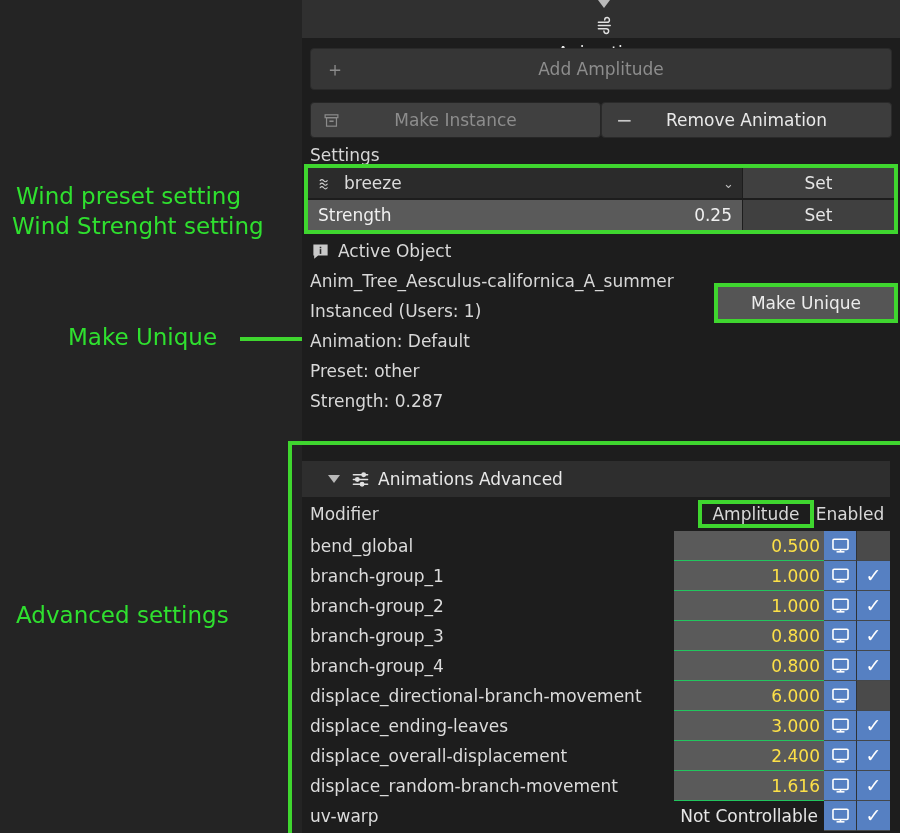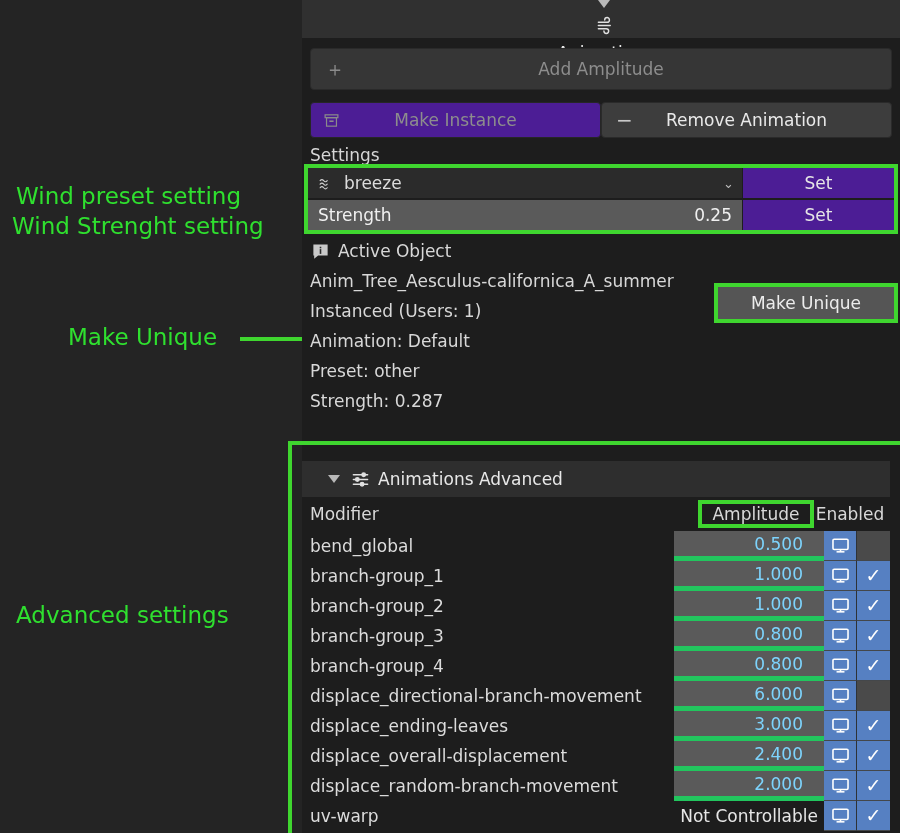--- a/index.html
+++ b/index.html
@@ -39,39 +39,39 @@
   .btn {
     background: #363636; border: 1px solid #2a2a2a; border-radius: 4px;
     color: #cfcfcf; font-size: 17px; height: 42px;
     display: flex; align-items: center; justify-content: center; position: relative;
   }
   .btn.dim { color: #8d8d8d; }
   .btn .lead { position: absolute; left: 14px; color: #8b8b8b; font-size: 20px; line-height: 1; }
 
   .row2 { display: flex; gap: 0; margin-top: 12px; padding: 0 8px; }
   .row2 .half { flex: 1 1 50%; height: 36px; border-radius: 4px; }
-  .half-left { background: #4c1d95; border: 1px solid #262626; color: #8d8d8d;
+  .half-left { background: #404040; border: 1px solid #262626; color: #8d8d8d;
     display: flex; align-items: center; justify-content: center; position: relative; font-size: 17px;
     border-radius: 4px 0 0 4px; }
   .half-left .lead { position: absolute; left: 10px; }
   .half-right { background: #3d3d3d; border: 1px solid #2a2a2a; color: #e9e9e9;
     display: flex; align-items: center; justify-content: center; position: relative; font-size: 17px;
     border-radius: 0 4px 4px 0; }
   .half-right .lead { position: absolute; left: 14px; color: #c9c9c9; font-size: 20px; }
 
   .label-plain { color: #d6d6d6; font-size: 17px; padding: 7px 8px 3px 8px; }
 
   
   .hl { outline: 4px solid #3fd62f; outline-offset: 0; }
   .settings-group { margin: 0 6px; }
   .preset-row { display: flex; height: 30px; }
   .preset-field { flex: 1; background: #2b2b2b; display: flex; align-items: center;
     padding: 0 8px; color: #dcdcdc; font-size: 17px; gap: 8px; position: relative; }
   .chev { position: absolute; right: 8px; color: #bdbdbd; font-size: 13px; }
-  .set-btn { width: 152px; background: #4c1d95; color: #e6e6e6; font-size: 17px;
+  .set-btn { width: 152px; background: #404040; color: #e6e6e6; font-size: 17px;
     display: flex; align-items: center; justify-content: center; border-left: 1px solid #1d1d1d; }
   .strength-row { display: flex; height: 30px; margin-top: 2px; }
   .strength-field { flex: 1; background: #5a5a5a; display: flex; align-items: center;
     justify-content: space-between; padding: 0 10px; color: #f0f0f0; font-size: 17px; gap: 26px; }
 
   
   .info-block { padding: 6px 24px 0 8px; position: relative; }
   .info-line { color: #d8d8d8; font-size: 17px; line-height: 30px; display: flex; align-items: center; gap: 8px; }
   .make-unique {
     position: absolute; right: 6px; top: 57px; width: 176px; height: 32px;
@@ -85,23 +85,23 @@
   .adv-header { height: 36px; background: #2e2e2e; display: flex; align-items: center;
     padding-left: 26px; gap: 8px; color: #e8e8e8; font-size: 17px; }
 
   .thead { display: flex; align-items: center; height: 34px; color: #d8d8d8; font-size: 17px; padding-left: 8px; }
   .th-mod { flex: 1; }
   .th-amp { width: 108px; text-align: center; }
   .th-en { width: 80px; text-align: center; }
 
   .trow { display: flex; align-items: stretch; height: 30px; }
   .td-mod { flex: 1; color: #dcdcdc; font-size: 17px; padding-left: 8px; display: flex; align-items: center; }
-  .td-amp { width: 150px; background: #5a5a5a; color: #7dd3fc; font-size: 17px;
-    display: flex; align-items: center; justify-content: flex-end; padding-right: 21px;
-    border-bottom: 5px solid #22c55e; }
+  .td-amp { width: 150px; background: #5a5a5a; color: #fde047; font-size: 17px;
+    display: flex; align-items: center; justify-content: flex-end; padding-right: 4px;
+    border-bottom: 1px solid #22c55e; }
   .td-amp.nc { background: transparent; color: #e6e6e6; border-bottom: none; justify-content: flex-end; padding-right: 6px; }
   .td-mon { width: 33px; background: #5680c2; display: flex; align-items: center; justify-content: center;
     border-bottom: 1px solid #44474a; border-right: 1px solid #2e3236; }
   .td-chk { width: 33px; background: #5680c2; display: flex; align-items: center; justify-content: center;
     border-bottom: 1px solid #44474a; color: #ffffff; }
   .td-chk.off { background: #4a4a4a; }
 
   .mon-svg { width: 19px; height: 19px; }
   .chk { font-size: 19px; font-weight: bold; line-height: 1; }
 </style>
@@ -337,21 +337,21 @@
                 <line x1="12" y1="17" x2="12" y2="20"></line>
                 <line x1="7" y1="20" x2="17" y2="20"></line>
               </svg>
             </div>
             <div class="td-chk">
               <span class="chk">✓</span>
             </div>
           </div>
           <div class="trow">
             <div class="td-mod">displace_random-branch-movement</div>
-            <div class="td-amp">2.000</div>
+            <div class="td-amp">1.616</div>
             <div class="td-mon">
               <svg class="mon-svg" viewBox="0 0 24 24" fill="none" stroke="#ffffff" stroke-width="2">
                 <rect x="2.5" y="4" width="19" height="13" rx="1.5"></rect>
                 <line x1="12" y1="17" x2="12" y2="20"></line>
                 <line x1="7" y1="20" x2="17" y2="20"></line>
               </svg>
             </div>
             <div class="td-chk">
               <span class="chk">✓</span>
             </div>

